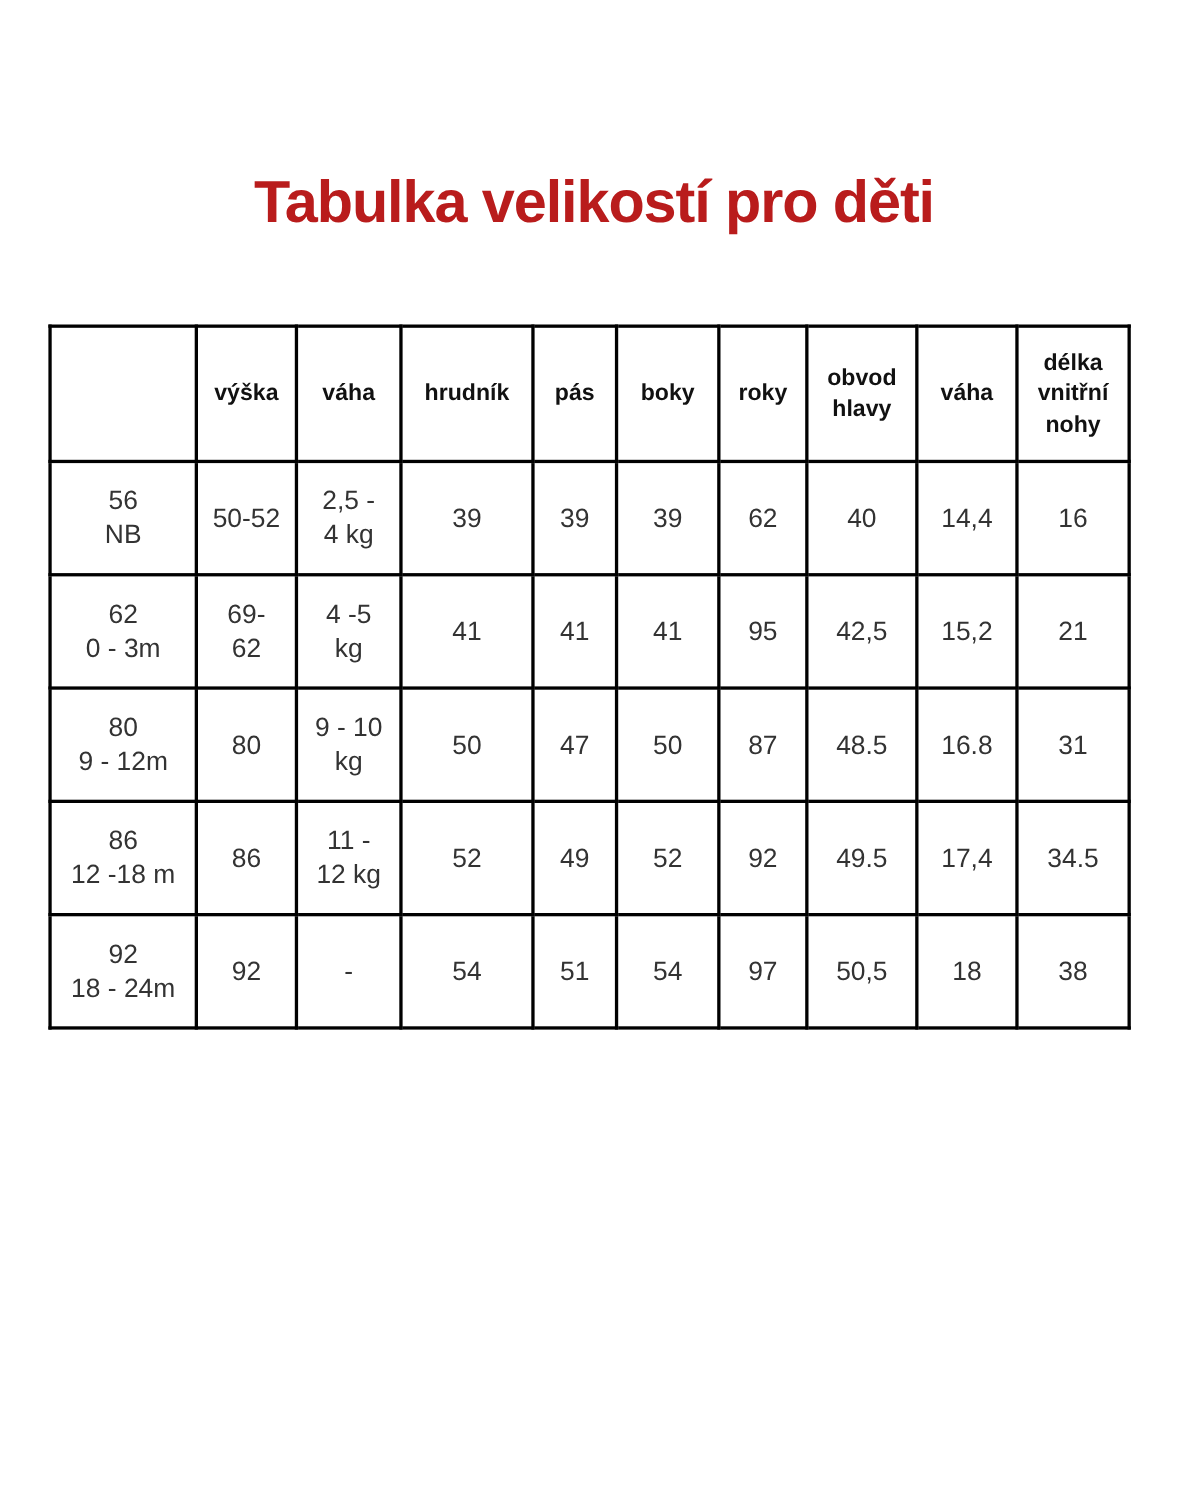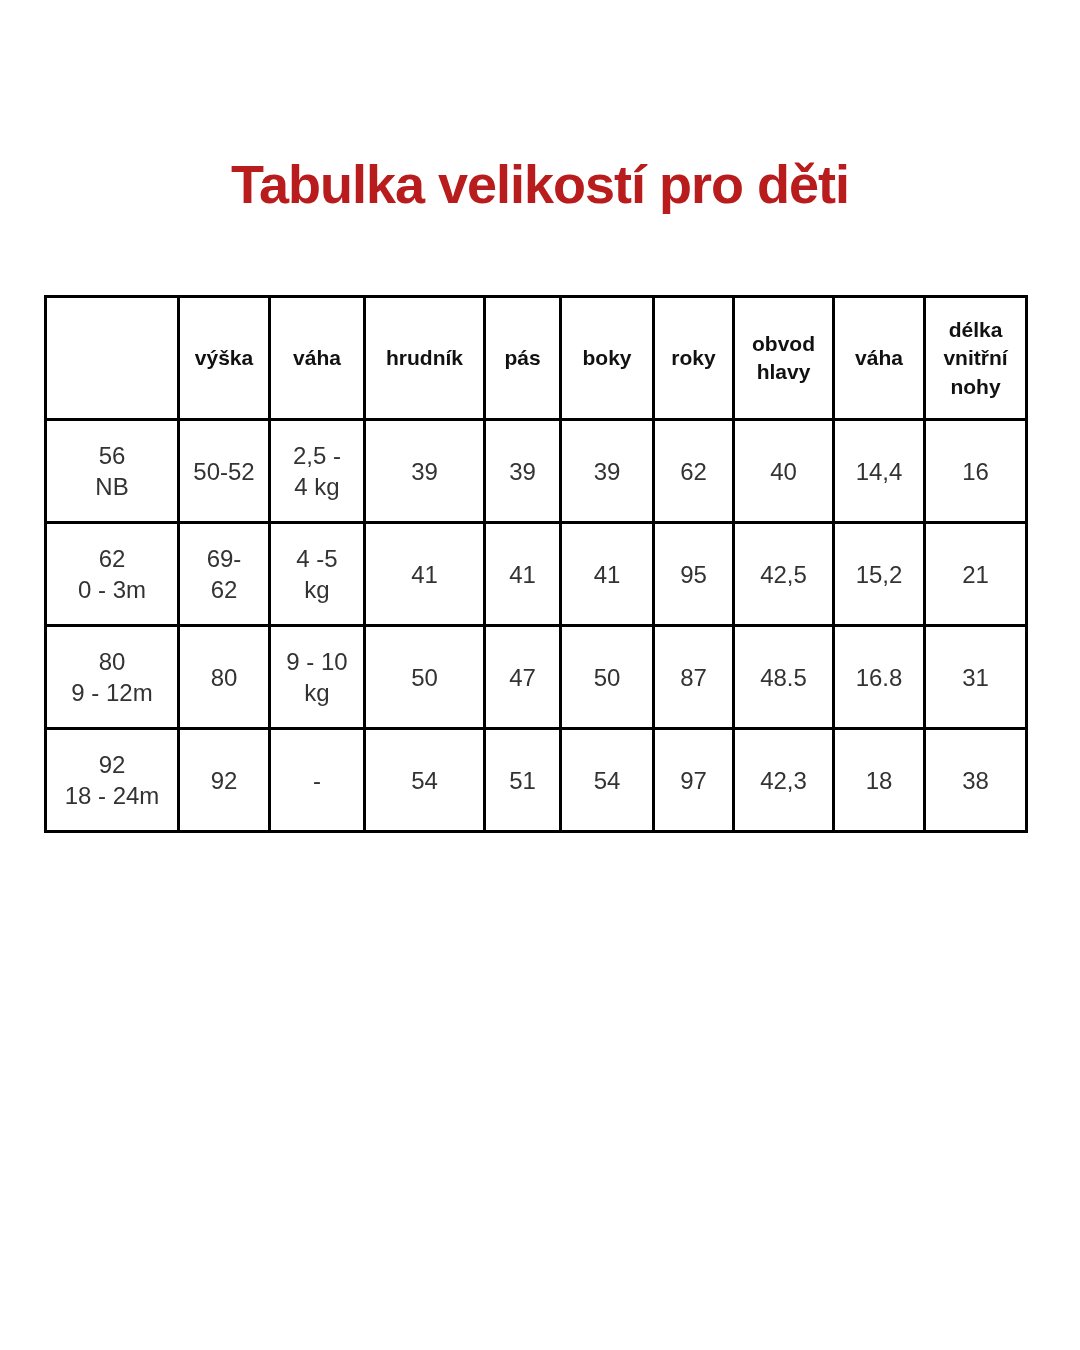--- a/index.html
+++ b/index.html
@@ -140,28 +140,42 @@
 kg</td>
           <td>50</td>
           <td>47</td>
           <td>50</td>
           <td>87</td>
           <td>48.5</td>
           <td>16.8</td>
           <td>31</td>
         </tr>
         <tr>
+          <td>86
+12 -18 m</td>
+          <td>86</td>
+          <td>11 -
+12 kg</td>
+          <td>52</td>
+          <td>49</td>
+          <td>52</td>
+          <td>92</td>
+          <td>49.5</td>
+          <td>17,4</td>
+          <td>34.5</td>
+        </tr>
+        <tr>
           <td>92
 18 - 24m</td>
           <td>92</td>
           <td>-</td>
           <td>54</td>
           <td>51</td>
           <td>54</td>
           <td>97</td>
-          <td>42,3</td>
+          <td>50,5</td>
           <td>18</td>
           <td>38</td>
         </tr>
       </tbody>
   </table>
 
 </div>
 
 </body></html>

